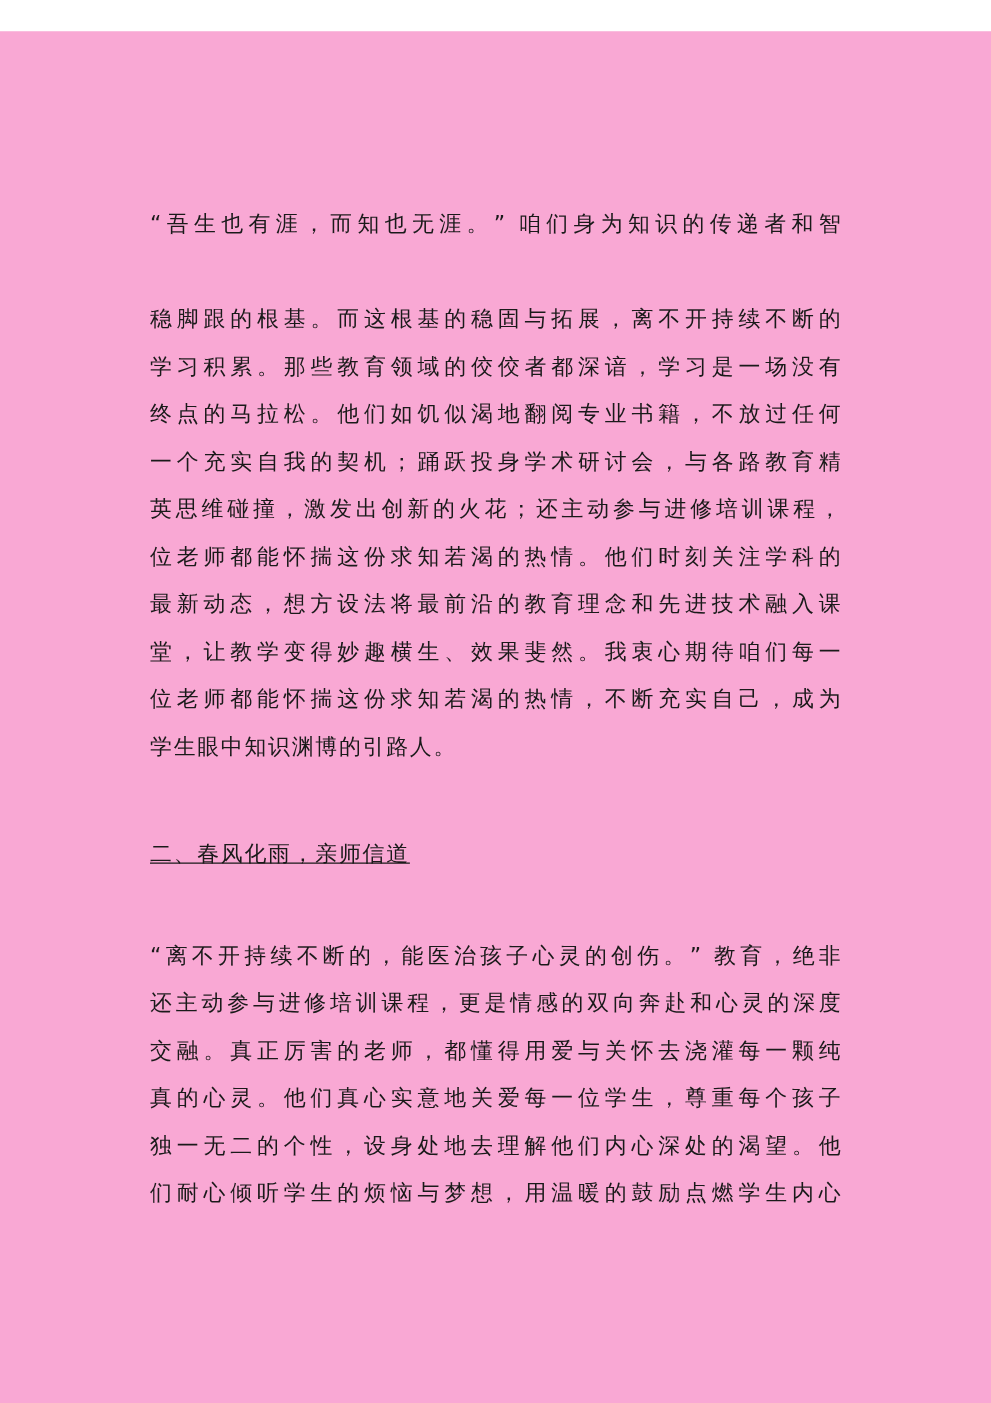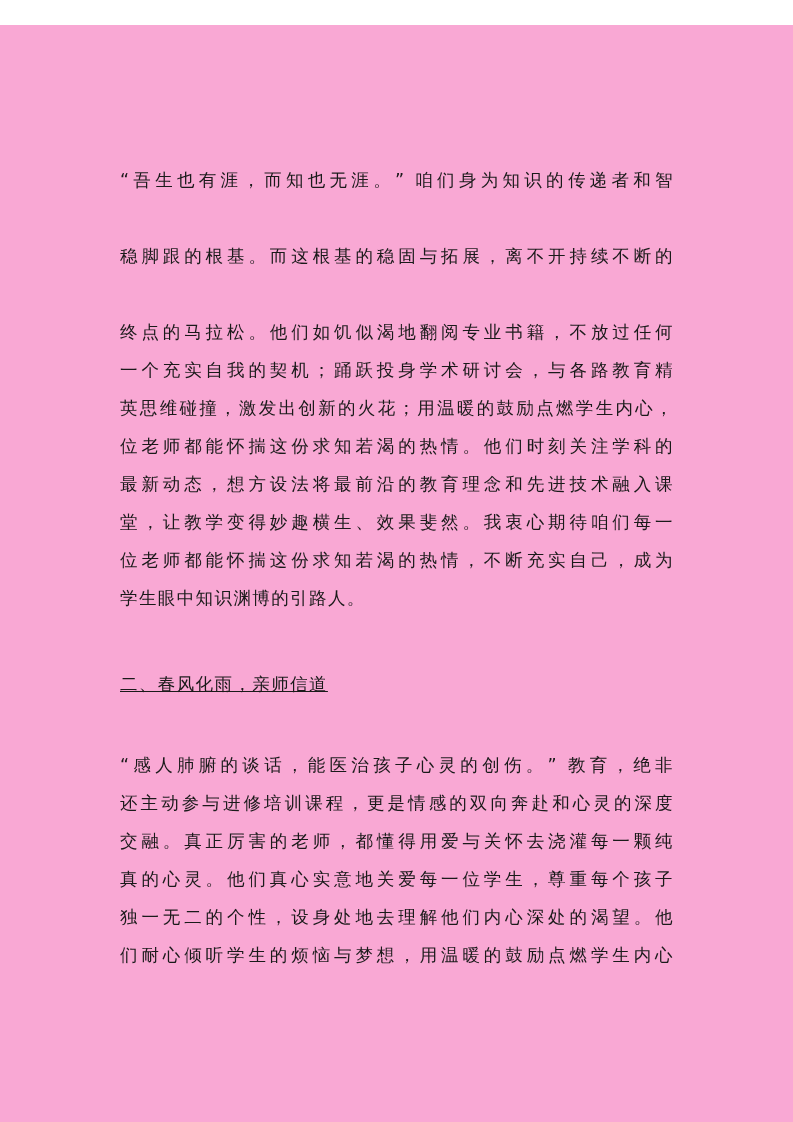--- a/index.html
+++ b/index.html
@@ -22,31 +22,32 @@
   .line.last { text-align-last: left; }
   .heading { text-align-last: left; text-decoration: underline; }
 </style>
 </head>
 <body>
 
 <div class="page">
 
   <div class="line" style="top:143px">“吾生也有涯，而知也无涯。” 咱们身为知识的传递者和智</div>
   <div class="line" style="top:219px">稳脚跟的根基。而这根基的稳固与拓展，离不开持续不断的</div>
+  <div class="line" style="top:257px">学习积累。那些教育领域的佼佼者都深谙，学习是一场没有</div>
   <div class="line" style="top:295px">终点的马拉松。他们如饥似渴地翻阅专业书籍，不放过任何</div>
   <div class="line" style="top:333px">一个充实自我的契机；踊跃投身学术研讨会，与各路教育精</div>
-  <div class="line" style="top:371px">英思维碰撞，激发出创新的火花；用温暖的鼓励点燃学生内心，</div>
+  <div class="line" style="top:371px">英思维碰撞，激发出创新的火花；还主动参与进修培训课程，</div>
   <div class="line" style="top:409px">位老师都能怀揣这份求知若渴的热情。他们时刻关注学科的</div>
   <div class="line" style="top:447px">最新动态，想方设法将最前沿的教育理念和先进技术融入课</div>
   <div class="line" style="top:485px">堂，让教学变得妙趣横生、效果斐然。我衷心期待咱们每一</div>
   <div class="line" style="top:523px">位老师都能怀揣这份求知若渴的热情，不断充实自己，成为</div>
   <div class="line last" style="top:561px">学生眼中知识渊博的引路人。</div>
 
   <div class="line heading" style="top:647px">二、春风化雨，亲师信道</div>
 
-  <div class="line" style="top:728px">“感人肺腑的谈话，能医治孩子心灵的创伤。” 教育，绝非</div>
+  <div class="line" style="top:728px">“离不开持续不断的，能医治孩子心灵的创伤。” 教育，绝非</div>
   <div class="line" style="top:766px">还主动参与进修培训课程，更是情感的双向奔赴和心灵的深度</div>
   <div class="line" style="top:804px">交融。真正厉害的老师，都懂得用爱与关怀去浇灌每一颗纯</div>
   <div class="line" style="top:842px">真的心灵。他们真心实意地关爱每一位学生，尊重每个孩子</div>
   <div class="line" style="top:880px">独一无二的个性，设身处地去理解他们内心深处的渴望。他</div>
   <div class="line" style="top:918px">们耐心倾听学生的烦恼与梦想，用温暖的鼓励点燃学生内心</div>
 
 </div>
 
 </body></html>

